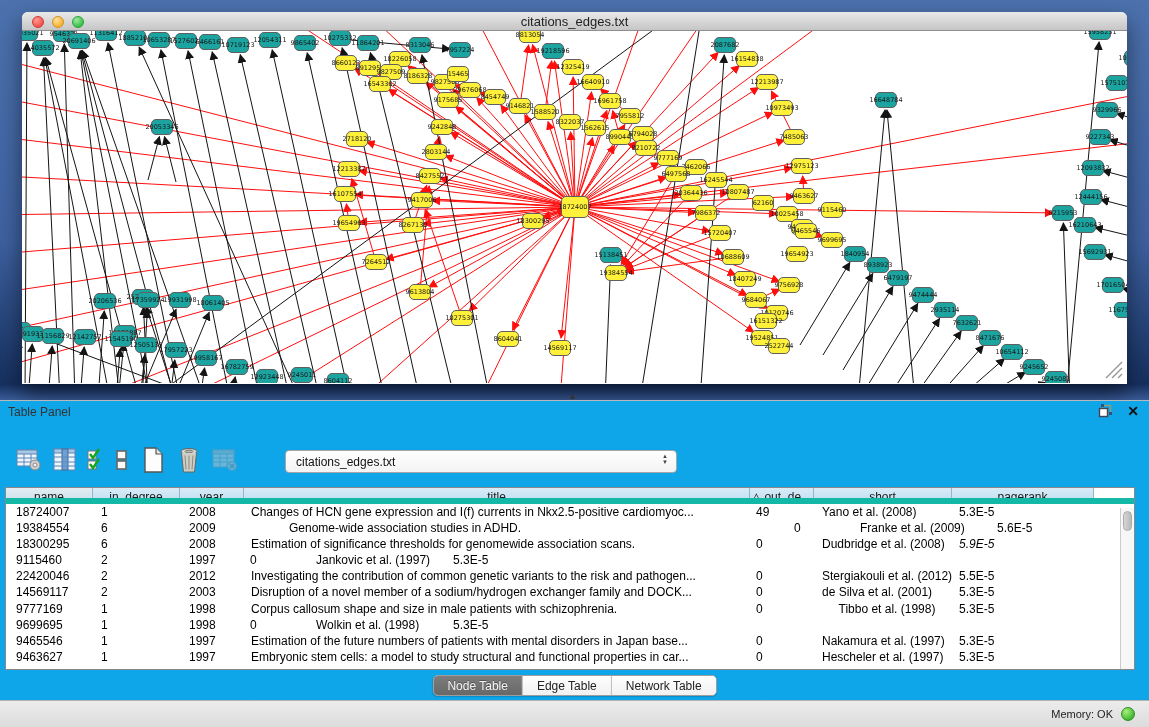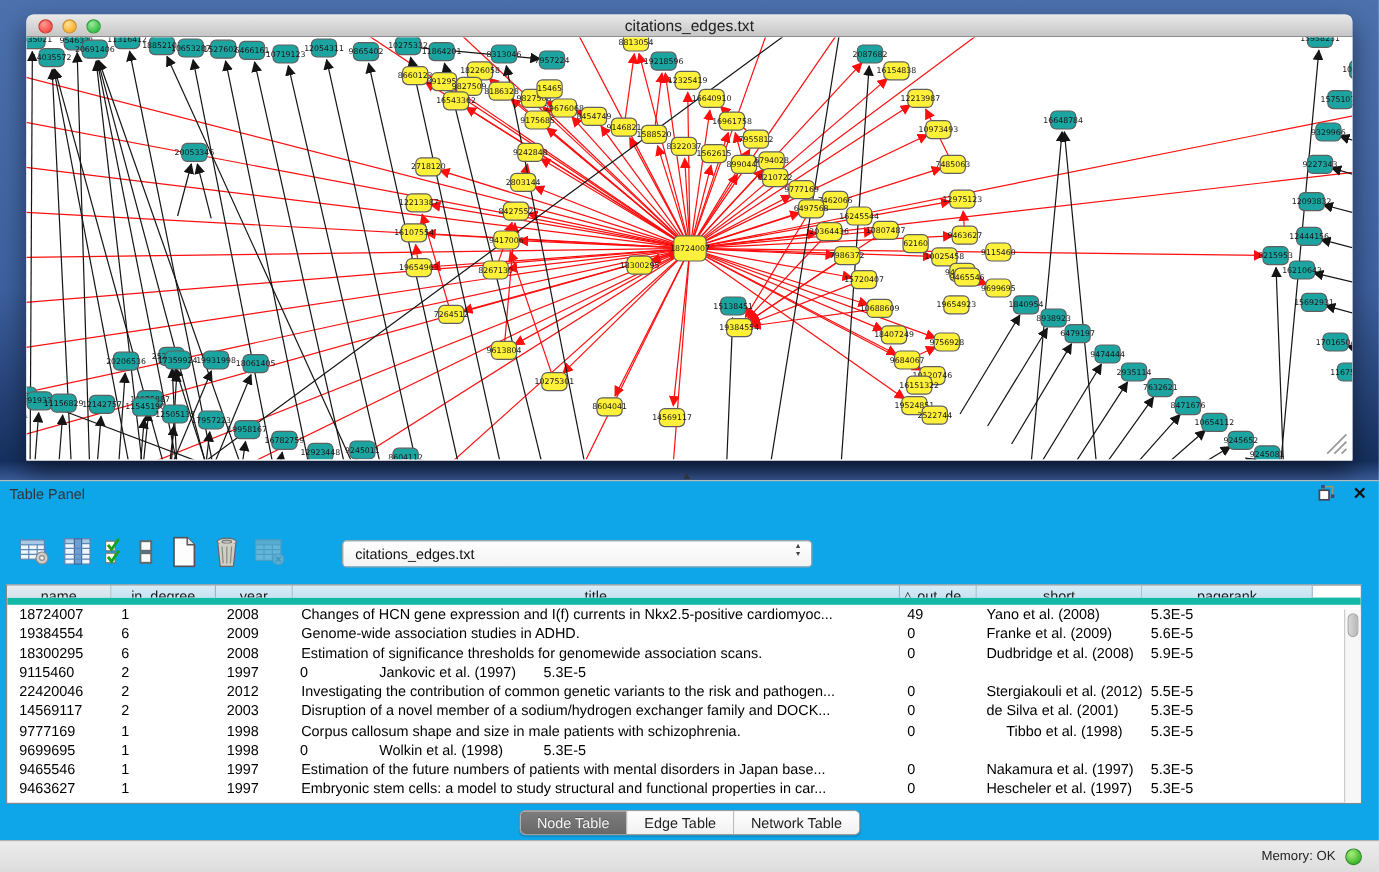--- a/index.html
+++ b/index.html
@@ -903,33 +903,33 @@
           <div class="td" style="width: 64px; padding-left: 9px;">2008</div>
           <div class="td" style="width: 506px; padding-left: 7px;">Changes of HCN gene expression and I(f) currents in Nkx2.5-positive cardiomyoc...</div>
           <div class="td" style="width: 64px; padding-left: 6px;">49</div>
           <div class="td" style="width: 138px; padding-left: 8px;">Yano et al. (2008)</div>
           <div class="td" style="width: 142px; padding-left: 7px;">5.3E-5</div>
         </div>
         <div class="tr">
           <div class="td" style="width: 87px; padding-left: 10px;">19384554</div>
           <div class="td" style="width: 87px; padding-left: 8px;">6</div>
           <div class="td" style="width: 64px; padding-left: 9px;">2009</div>
-          <div class="td" style="width: 506px; padding-left: 7px;">Genome-wide association studies in ADHD.</div>
+          <div class="td" style="width: 506px; padding-left: 7px; margin-left: 38px;">Genome-wide association studies in ADHD.</div>
           <div class="td" style="width: 64px; padding-left: 6px;">0</div>
           <div class="td" style="width: 138px; padding-left: 8px;">Franke et al. (2009)</div>
           <div class="td" style="width: 142px; padding-left: 7px;">5.6E-5</div>
         </div>
         <div class="tr">
           <div class="td" style="width: 87px; padding-left: 10px;">18300295</div>
           <div class="td" style="width: 87px; padding-left: 8px;">6</div>
           <div class="td" style="width: 64px; padding-left: 9px;">2008</div>
           <div class="td" style="width: 506px; padding-left: 7px;">Estimation of significance thresholds for genomewide association scans.</div>
           <div class="td" style="width: 64px; padding-left: 6px;">0</div>
           <div class="td" style="width: 138px; padding-left: 8px;">Dudbridge et al. (2008)</div>
-          <div class="td" style="width: 142px; padding-left: 7px;">5.9E-5</div>
+          <div class="td" style="width: 142px; padding-left: 7px; font-style: italic;">5.9E-5</div>
         </div>
         <div class="tr">
           <div class="td" style="width: 87px; padding-left: 10px;">9115460</div>
           <div class="td" style="width: 87px; padding-left: 8px;">2</div>
           <div class="td" style="width: 64px; padding-left: 9px;">1997</div>
           <div class="td" style="width: 64px; padding-left: 6px;">0</div>
           <div class="td" style="width: 138px; padding-left: 8px;">Jankovic et al. (1997)</div>
           <div class="td" style="width: 142px; padding-left: 7px;">5.3E-5</div>
         </div>
         <div class="tr">

